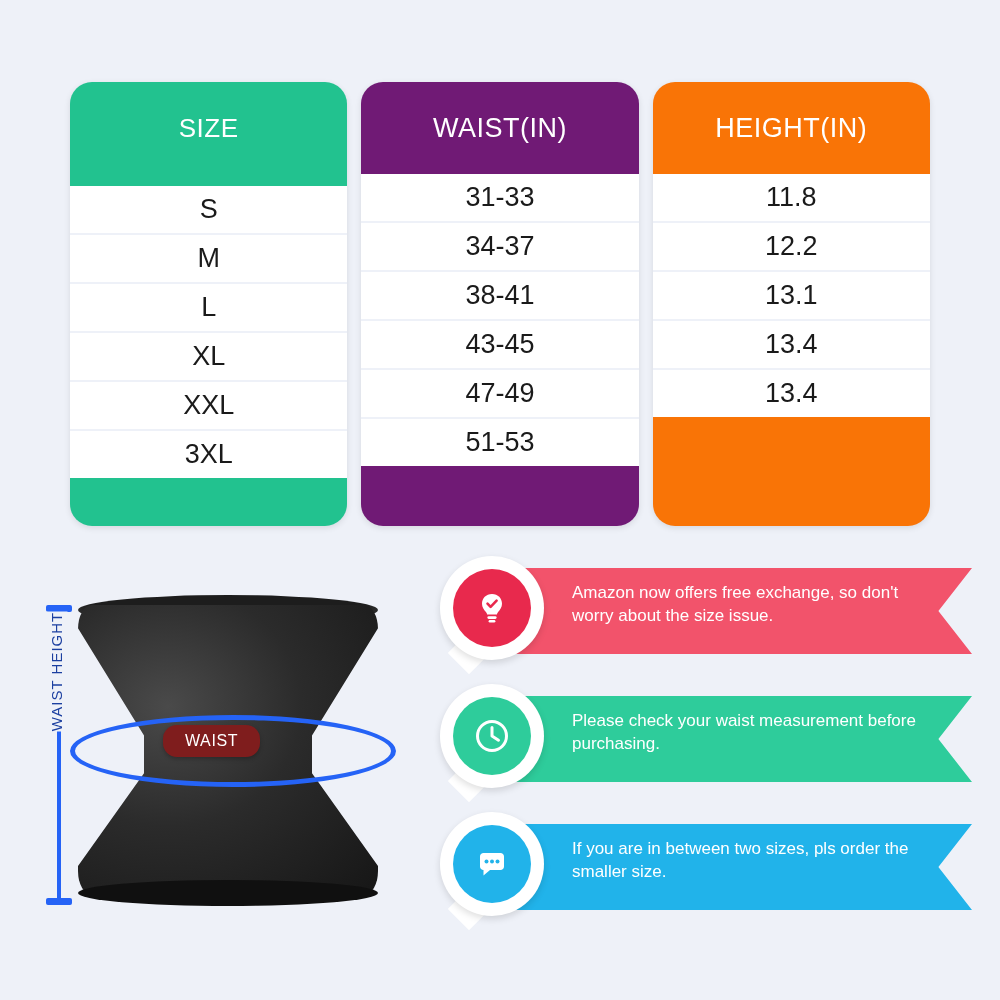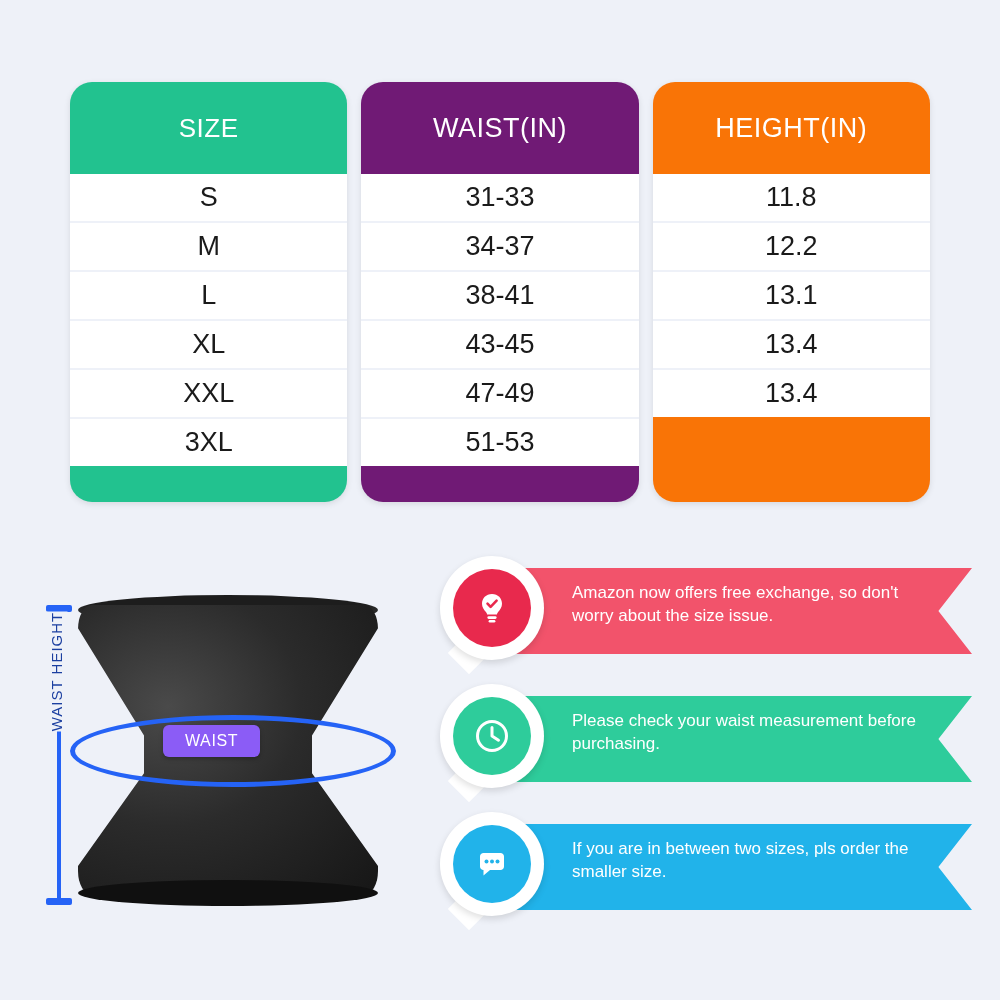--- a/index.html
+++ b/index.html
@@ -25,21 +25,21 @@
     gap: 14px;
   }
   .col {
     flex: 1;
     border-radius: 22px;
     overflow: hidden;
     box-shadow: 0 2px 6px rgba(0,0,0,0.10);
     display: flex;
     flex-direction: column;
   }
-  .col.size   { background: #22c28f; }
+  .col.size   { background: #22c28f; gap: 12px; }
   .col.waist  { background: #701a75; }
   .col.height { background: #f97406; }
 
   .col-head {
     height: 92px;
     display: flex;
     align-items: center;
     justify-content: center;
     color: #ffffff;
     font-size: 27px;
@@ -114,24 +114,24 @@
     width: 316px;
     height: 62px;
     border: 5px solid #2563f6;
     border-radius: 50%;
   }
   .waist-pill {
     position: absolute;
     left: 145px;
     top: 165px;
     padding: 7px 22px;
-    background: #8b5cf6;
+    background: #7f1d1d;
     color: #fff;
     font-size: 16px;
-    border-radius: 6px;
+    border-radius: 14px;
     letter-spacing: 0.6px;
     box-shadow: 0 2px 4px rgba(0,0,0,0.25);
   }
   .height-axis {
     position: absolute;
     left: 28px;
     top: 45px;
     width: 26px;
     height: 300px;
   }

